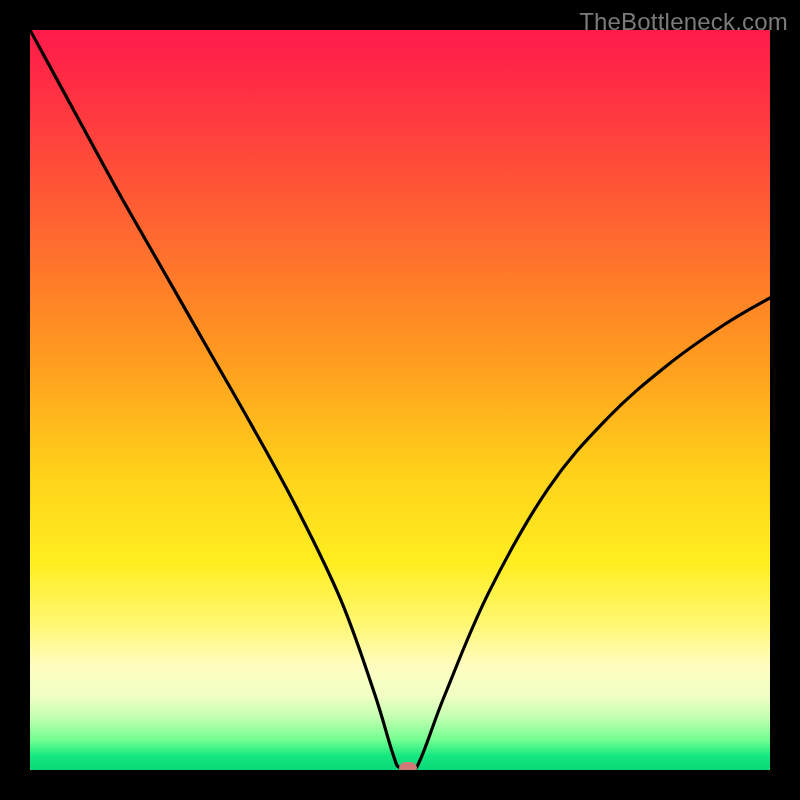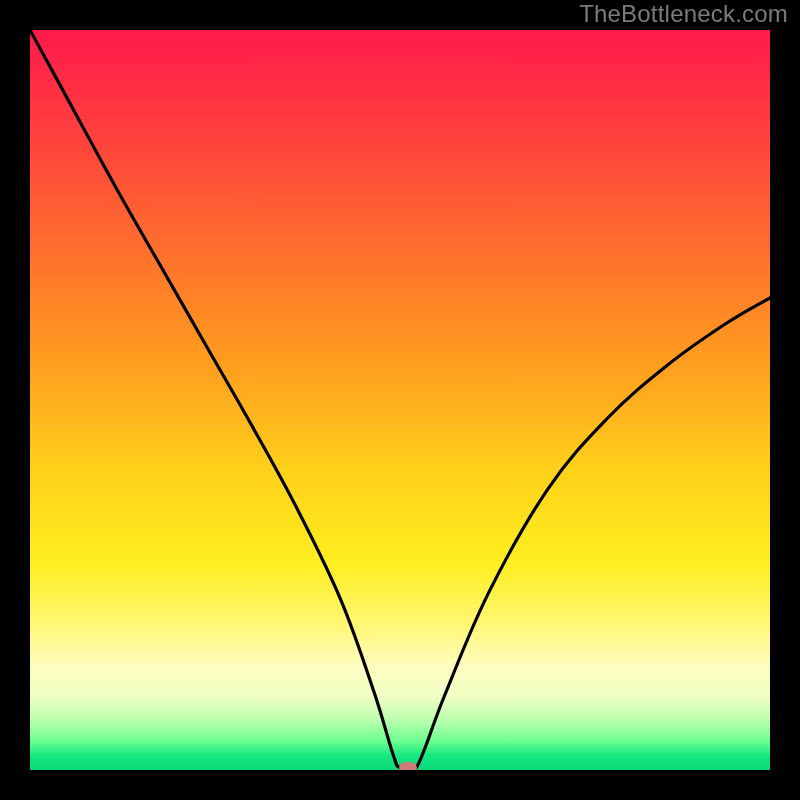--- a/index.html
+++ b/index.html
@@ -12,21 +12,21 @@
     font-family: Arial, Helvetica, sans-serif;
   }
   .frame {
     position: relative;
     width: 800px;
     height: 800px;
     background: #000;
   }
   .watermark {
     position: absolute;
-    top: 0;
+    top: 8px;
     right: 12px;
     color: #7b7b7b;
     font-size: 24px;
     letter-spacing: 0.2px;
     z-index: 10;
   }
   .plot-area {
     position: absolute;
     left: 30px;
     top: 30px;

